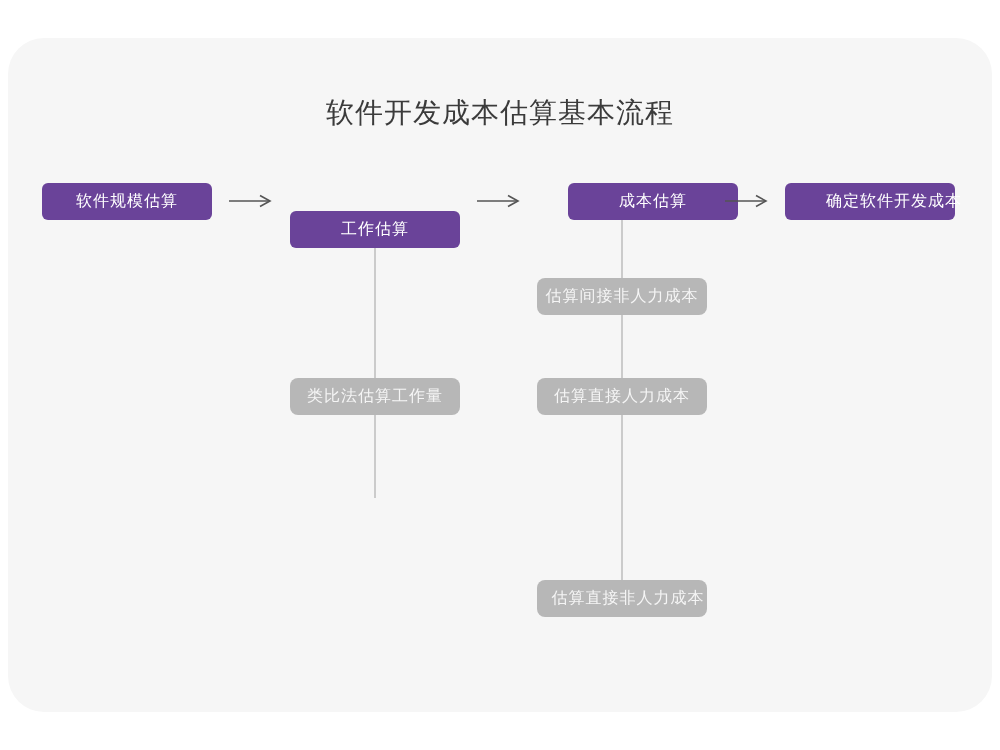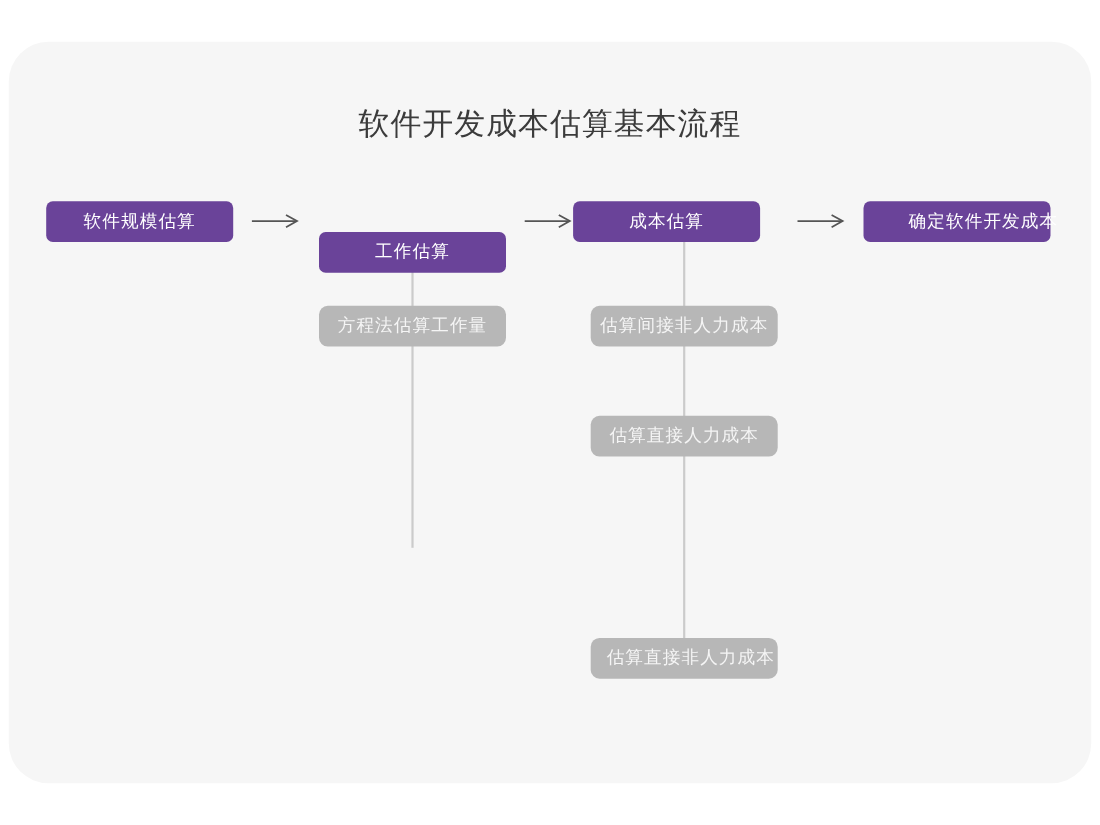--- a/index.html
+++ b/index.html
@@ -49,21 +49,21 @@
     z-index: 3;
   }
   .node.secondary {
     background: #b7b7b7;
     border-radius: 8px;
     color: #f5f5f5;
     z-index: 2;
   }
   .p1 { left: 42px; }
   .p2 { left: 290px; margin-top: 28px; }
-  .p3 { left: 521px; font-family: Liberation Mono, monospace; }
+  .p3 { left: 568px; font-family: Liberation Mono, monospace; }
   .p4 { left: 785px; padding-left: 48px; }
   .col2 { left: 290px; }
   .col3 { left: 537px; }
   .r1 { top: 278px; }
   .r2 { top: 378px; }
   .r3 { top: 478px; }
   .r4 { top: 580px; padding-left: 12px; }
   .arrow {
     position: absolute;
     top: 193px;
@@ -105,19 +105,19 @@
   </svg>
   <svg class="arrow a2" viewBox="0 0 46 16">
     <line x1="2" y1="8" x2="42" y2="8" stroke="#555555" stroke-width="1.6"></line>
     <polyline points="33,2.5 43,8 33,13.5" fill="none" stroke="#555555" stroke-width="1.6"></polyline>
   </svg>
   <svg class="arrow a3" viewBox="0 0 46 16">
     <line x1="2" y1="8" x2="42" y2="8" stroke="#555555" stroke-width="1.6"></line>
     <polyline points="33,2.5 43,8 33,13.5" fill="none" stroke="#555555" stroke-width="1.6"></polyline>
   </svg>
 
-  <div class="node secondary col2 r1">方程法估算工作量</div>
+  <div class="node secondary col2 r2">类比法估算工作量</div>
 
   <div class="node secondary col3 r2">估算直接人力成本</div>
   <div class="node secondary col3 r1">估算间接非人力成本</div>
   <div class="node secondary col3 r4">估算直接非人力成本</div>
 
 </div>
 
 </body></html>

